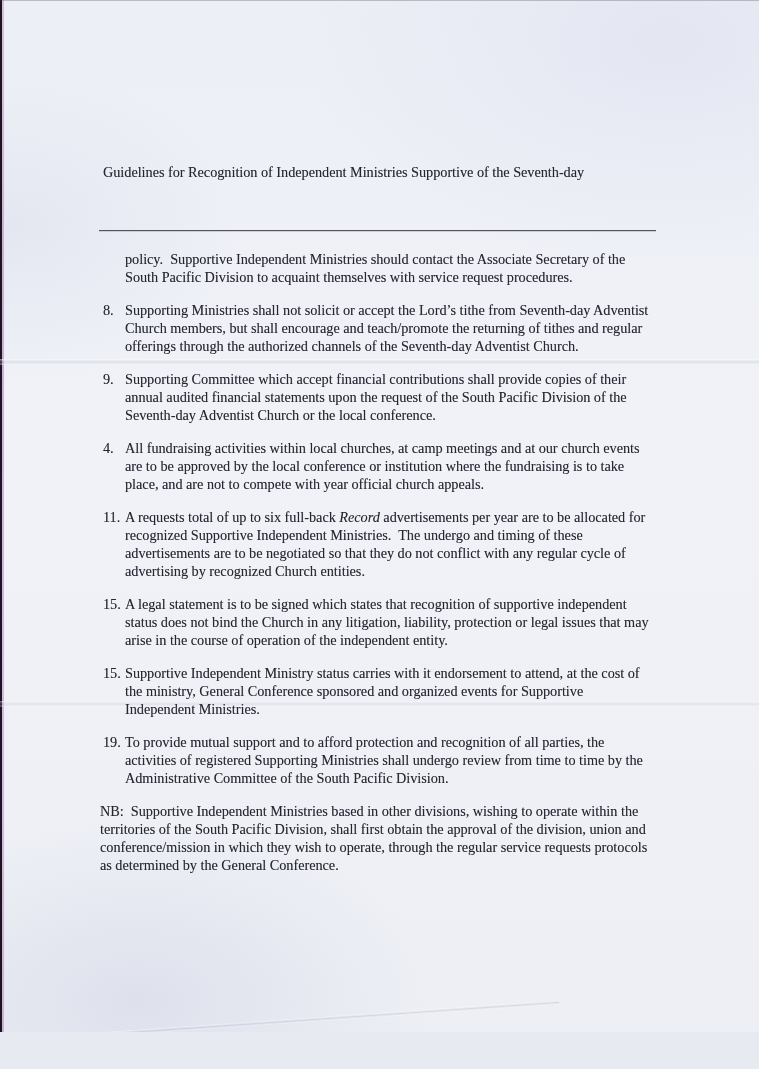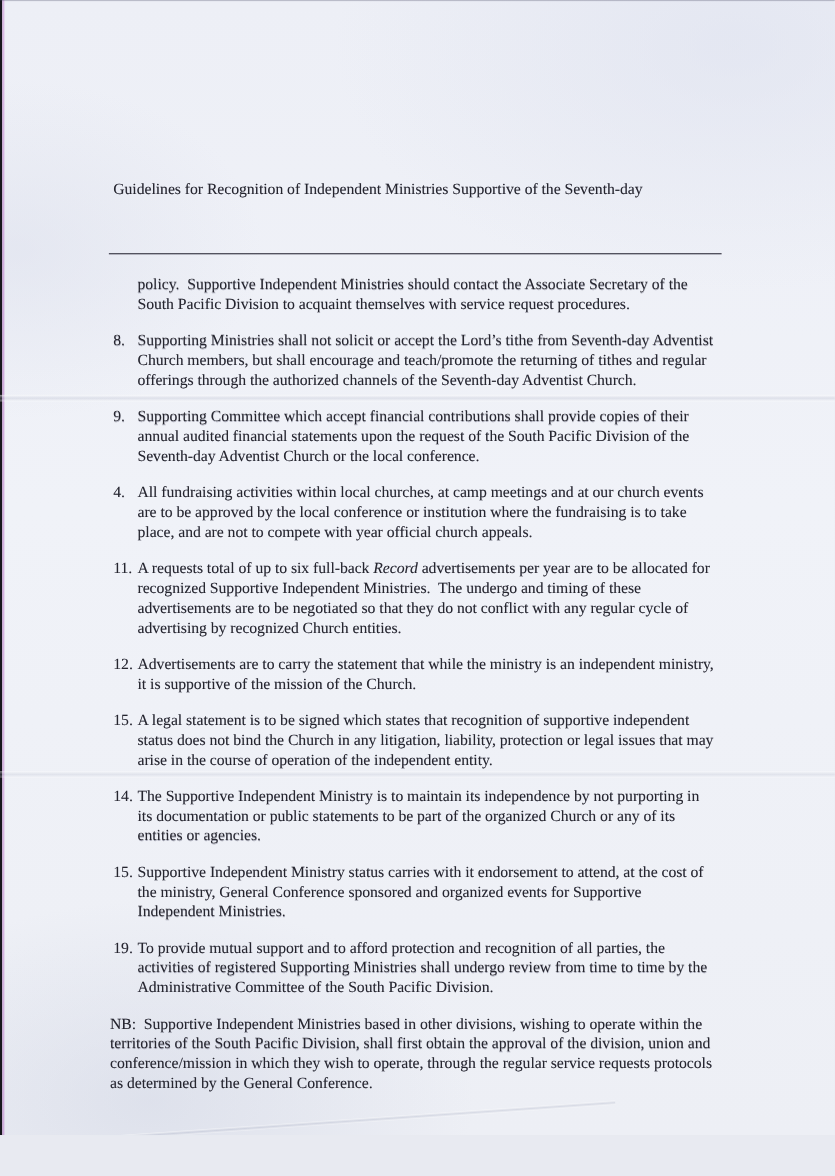--- a/index.html
+++ b/index.html
@@ -135,34 +135,26 @@
       <div class="li">
         <span class="num">4.</span>
         <span class="li-body">All fundraising activities within local churches, at camp meetings and at our church events are to be approved by the local conference or institution where the fundraising is to take place, and are not to compete with year official church appeals.</span>
       </div>
 
       <div class="li">
         <span class="num">11.</span>
         <span class="li-body"><span>A requests total of up to six full-back </span><span class="italic">Record</span><span> advertisements per year are to be allocated for recognized Supportive Independent Ministries.  The undergo and timing of these advertisements are to be negotiated so that they do not conflict with any regular cycle of advertising by recognized Church entities.</span></span>
       </div>
 
-      <div class="li">
-        <span class="num">12.</span>
-        <span class="li-body">Advertisements are to carry the statement that while the ministry is an independent ministry, it is supportive of the mission of the Church.</span>
-      </div>
 
       <div class="li">
         <span class="num">15.</span>
         <span class="li-body">A legal statement is to be signed which states that recognition of supportive independent status does not bind the Church in any litigation, liability, protection or legal issues that may arise in the course of operation of the independent entity.</span>
       </div>
 
-      <div class="li">
-        <span class="num">14.</span>
-        <span class="li-body">The Supportive Independent Ministry is to maintain its independence by not purporting in its documentation or public statements to be part of the organized Church or any of its entities or agencies.</span>
-      </div>
 
       <div class="li">
         <span class="num">15.</span>
         <span class="li-body">Supportive Independent Ministry status carries with it endorsement to attend, at the cost of the ministry, General Conference sponsored and organized events for Supportive Independent Ministries.</span>
       </div>
 
       <div class="li">
         <span class="num">19.</span>
         <span class="li-body">To provide mutual support and to afford protection and recognition of all parties, the activities of registered Supporting Ministries shall undergo review from time to time by the Administrative Committee of the South Pacific Division.</span>
       </div>

